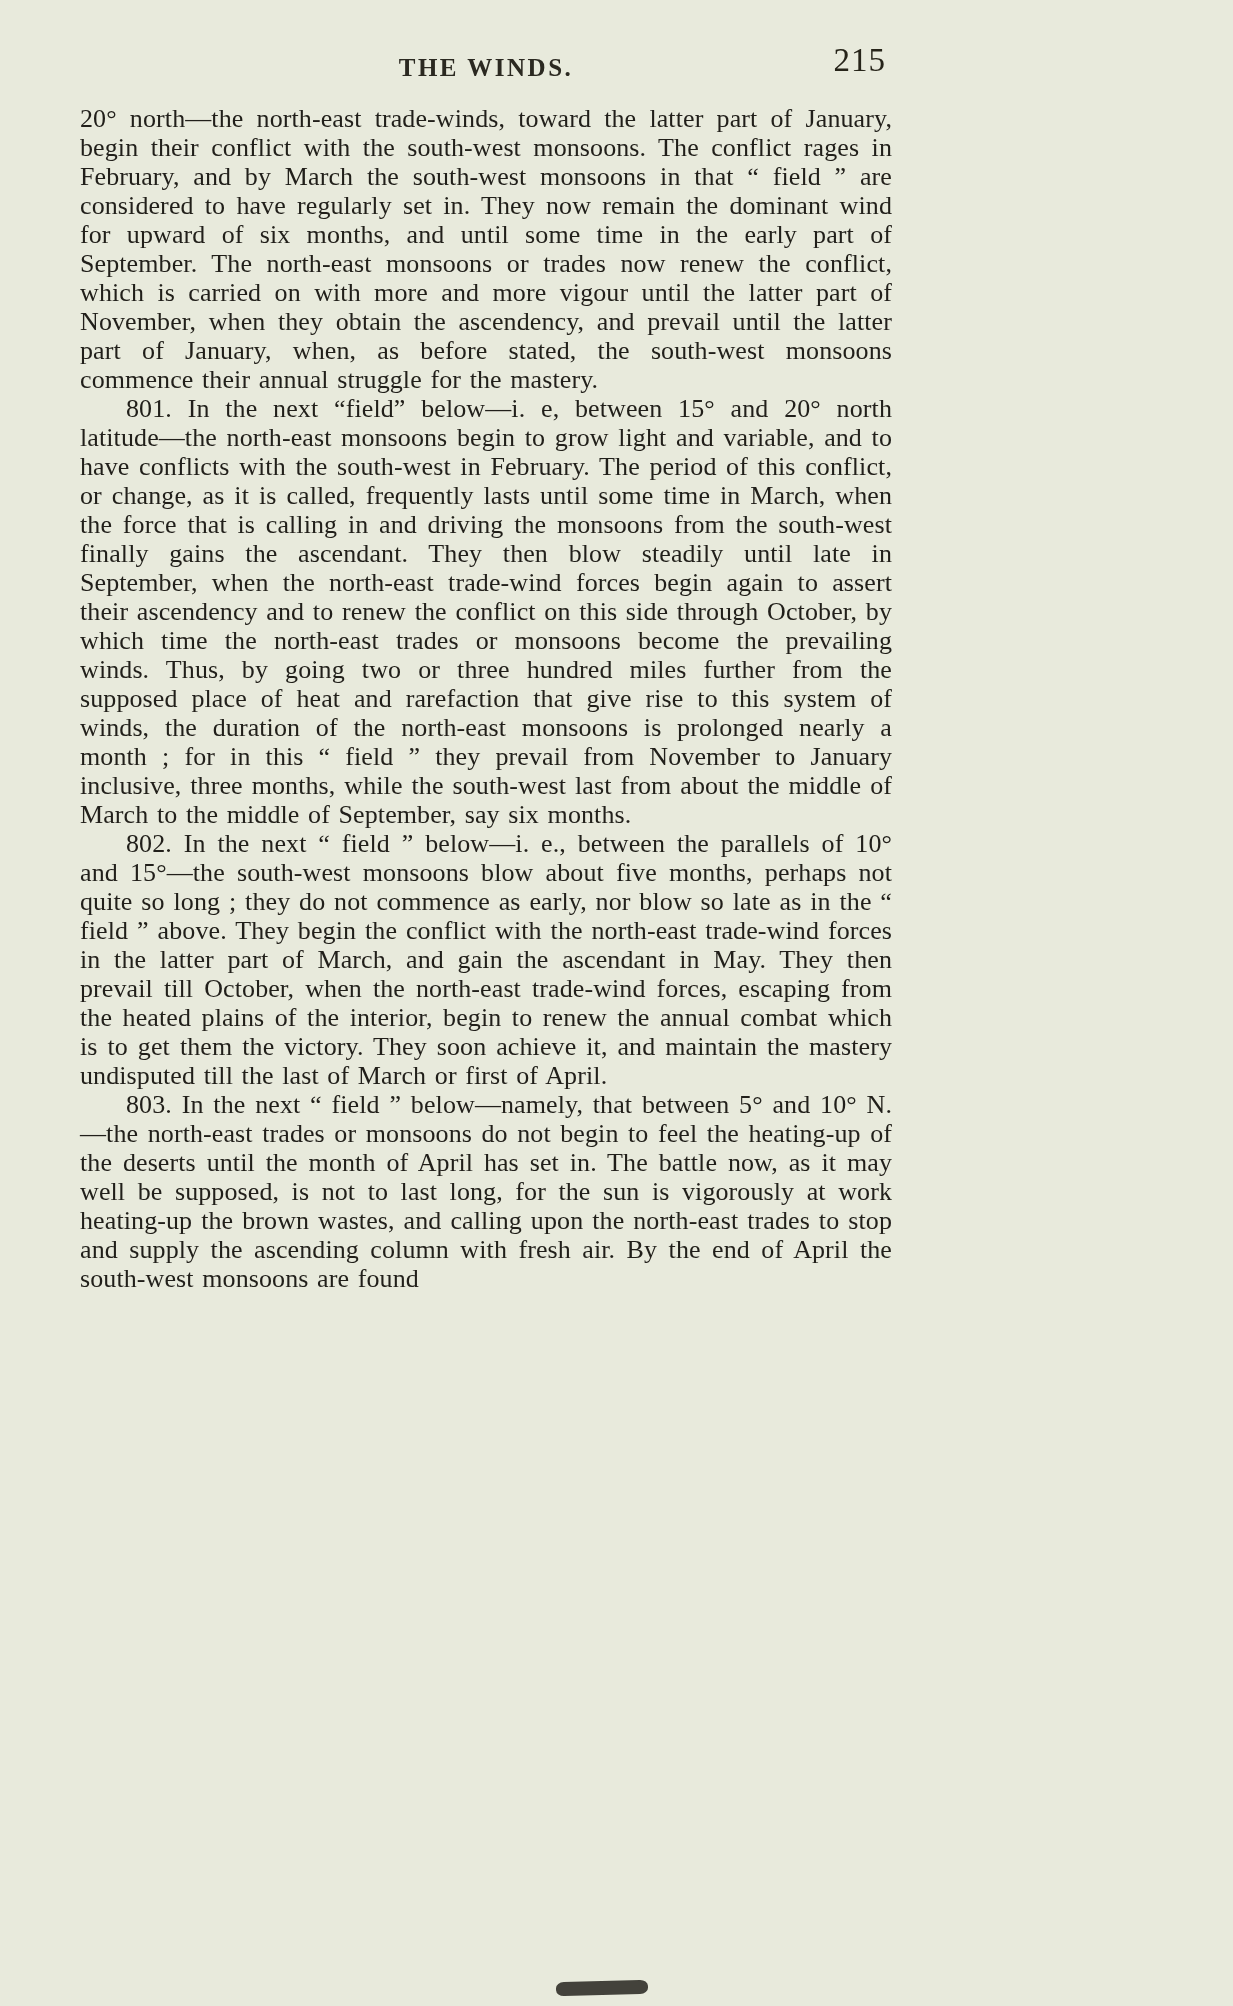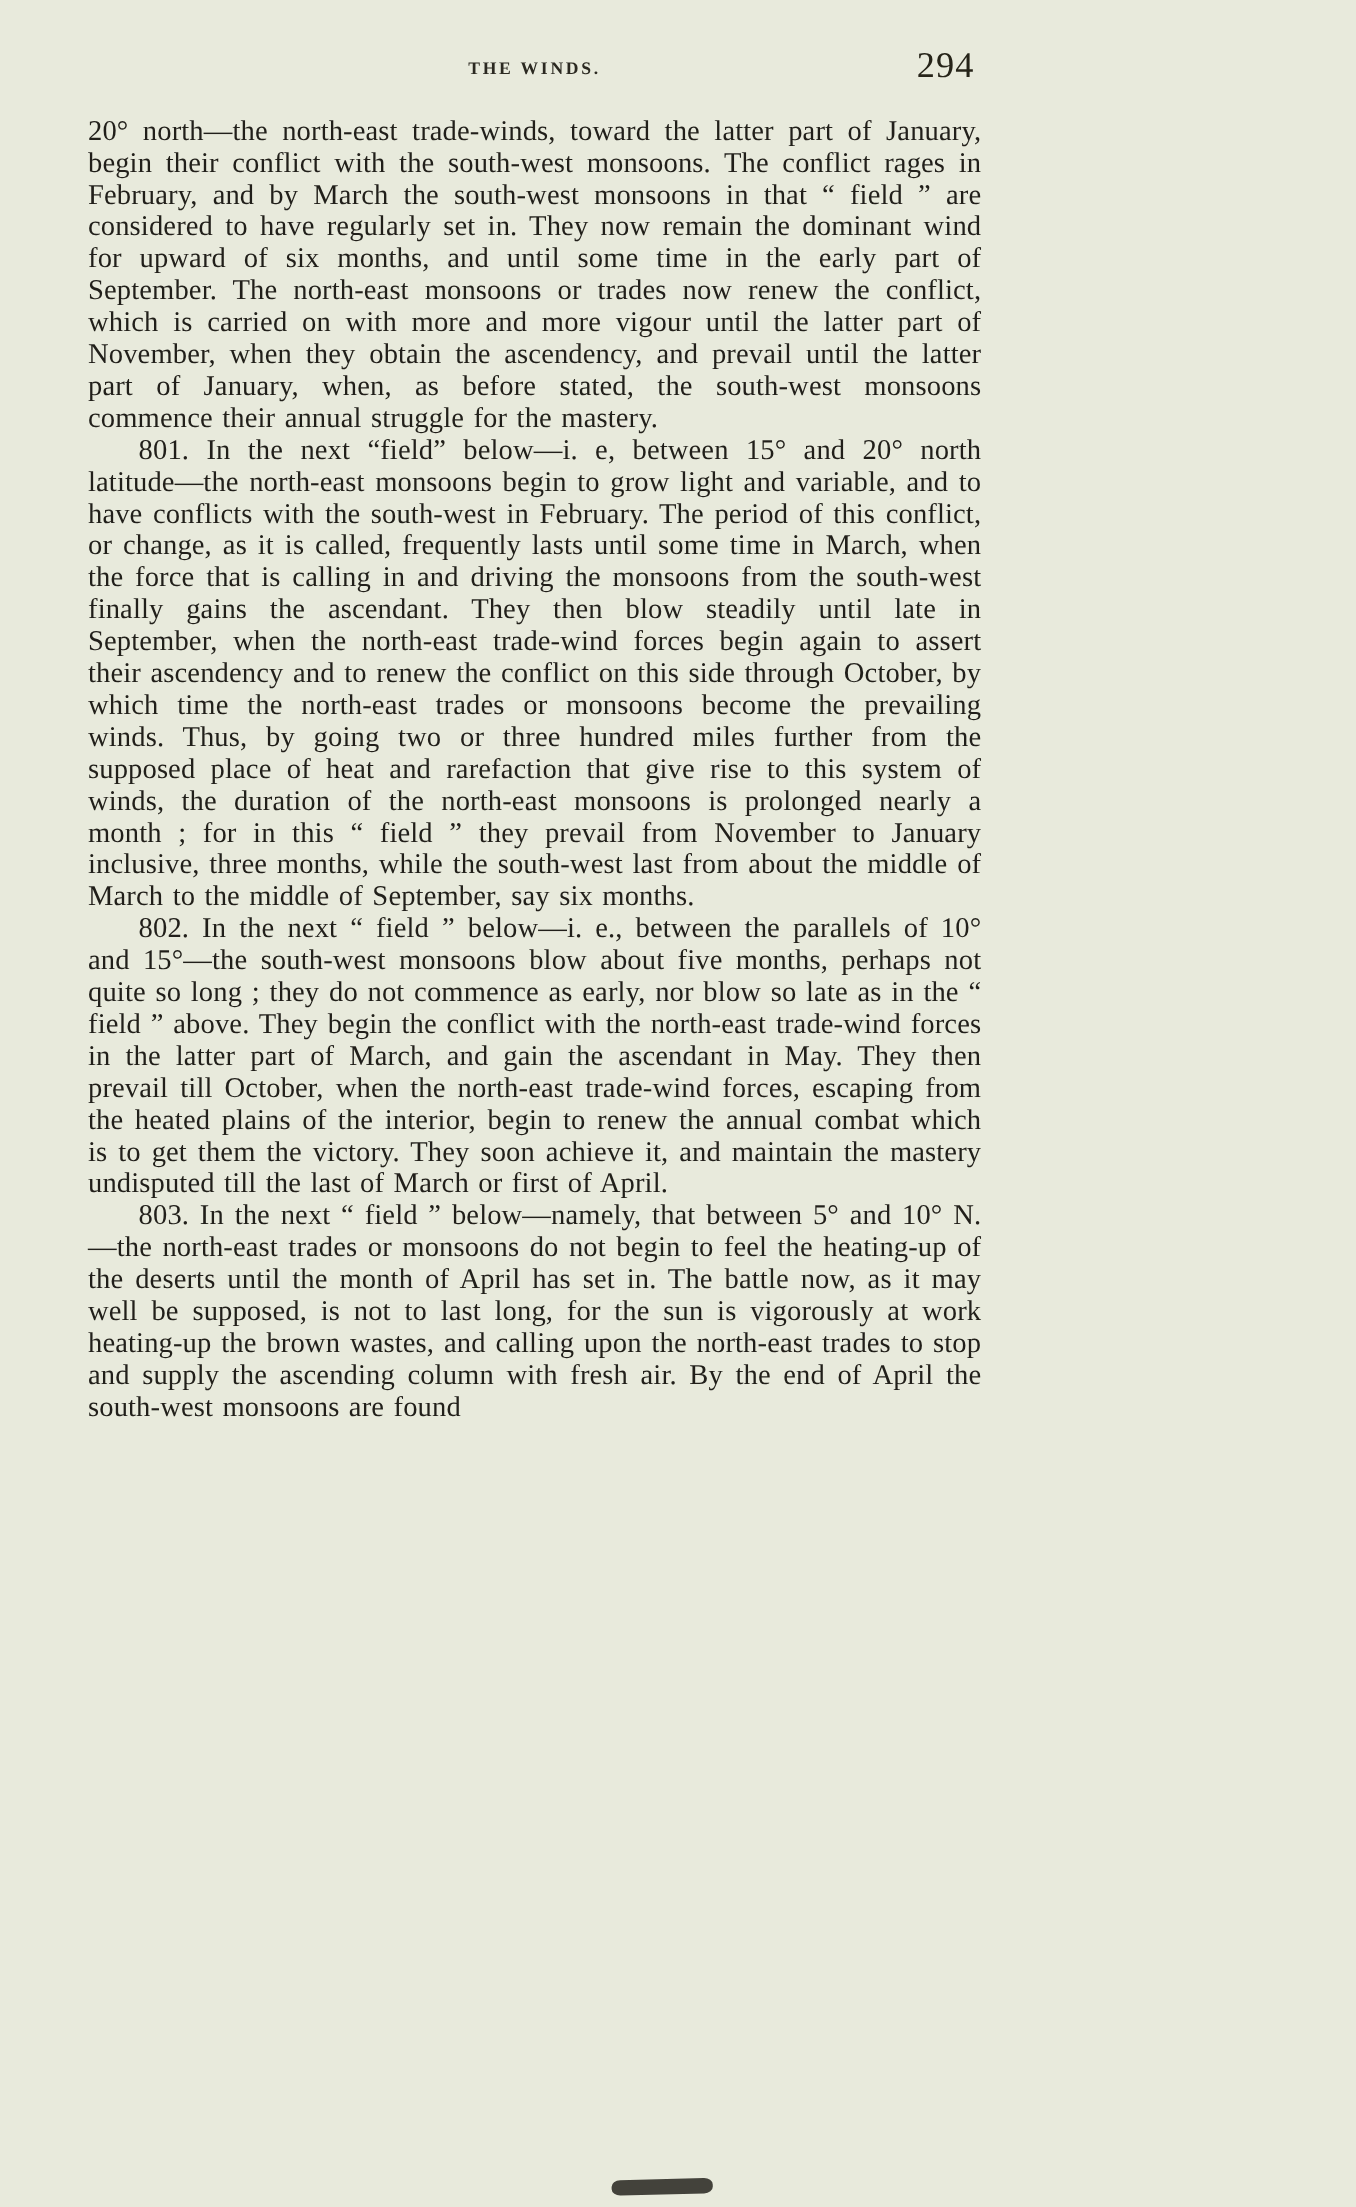--- a/index.html
+++ b/index.html
@@ -27,21 +27,21 @@
     width: 812px;
     height: 42px;
   }
   .running-title {
     position: absolute;
     left: 0;
     right: 0;
     top: 8px;
     text-align: center;
     font-weight: bold;
-    font-size: 16px;
+    font-size: 25px;
     letter-spacing: 2.5px;
     color: #2b2921;
   }
   .page-number {
     position: absolute;
     right: 6px;
     top: -4px;
     font-size: 33px;
     letter-spacing: 1px;
     color: #262419;
@@ -76,21 +76,21 @@
     opacity: 0.92;
   }
 </style>
 </head>
 <body>
 
 <div class="page">
 
   <header class="page-header">
     <span class="running-title">THE WINDS.</span>
-    <span class="page-number">294</span>
+    <span class="page-number">215</span>
   </header>
 
   <main class="text-block">
     <p class="para no-indent">20° north—the north-east trade-winds, toward the latter part of January, begin their conflict with the south-west monsoons.  The conflict rages in February, and by March the south-west monsoons in that “ field ” are considered to have regularly set in.  They now remain the dominant wind for upward of six months, and until some time in the early part of September.  The north-east monsoons or trades now renew the conflict, which is carried on with more and more vigour until the latter part of November, when they obtain the ascendency, and prevail until the latter part of January, when, as before stated, the south-west monsoons commence their annual struggle for the mastery.</p>
     <p class="para indent">801.  In the next “field” below—i. e, between 15° and 20° north latitude—the north-east monsoons begin to grow light and variable, and to have conflicts with the south-west in February.  The period of this conflict, or change, as it is called, frequently lasts until some time in March, when the force that is calling in and driving the monsoons from the south-west finally gains the ascendant.  They then blow steadily until late in September, when the north-east trade-wind forces begin again to assert their ascendency and to renew the conflict on this side through October, by which time the north-east trades or monsoons become the prevailing winds.  Thus, by going two or three hundred miles further from the supposed place of heat and rarefaction that give rise to this system of winds, the duration of the north-east monsoons is prolonged nearly a month ; for in this “ field ” they prevail from November to January inclusive, three months, while the south-west last from about the middle of March to the middle of September, say six months.</p>
     <p class="para indent">802.  In the next “ field ” below—i. e., between the parallels of 10° and 15°—the south-west monsoons blow about five months, perhaps not quite so long ; they do not commence as early, nor blow so late as in the “ field ” above.  They begin the conflict with the north-east trade-wind forces in the latter part of March, and gain the ascendant in May.  They then prevail till October, when the north-east trade-wind forces, escaping from the heated plains of the interior, begin to renew the annual combat which is to get them the victory.  They soon achieve it, and maintain the mastery undisputed till the last of March or first of April.</p>
     <p class="para indent">803.  In the next “ field ” below—namely, that between 5° and 10° N.—the north-east trades or monsoons do not begin to feel the heating-up of the deserts until the month of April has set in.  The battle now, as it may well be supposed, is not to last long, for the sun is vigorously at work heating-up the brown wastes, and calling upon the north-east trades to stop and supply the ascending column with fresh air.  By the end of April the south-west monsoons are found</p>
   </main>
 
   <div class="scan-artifact"></div>

